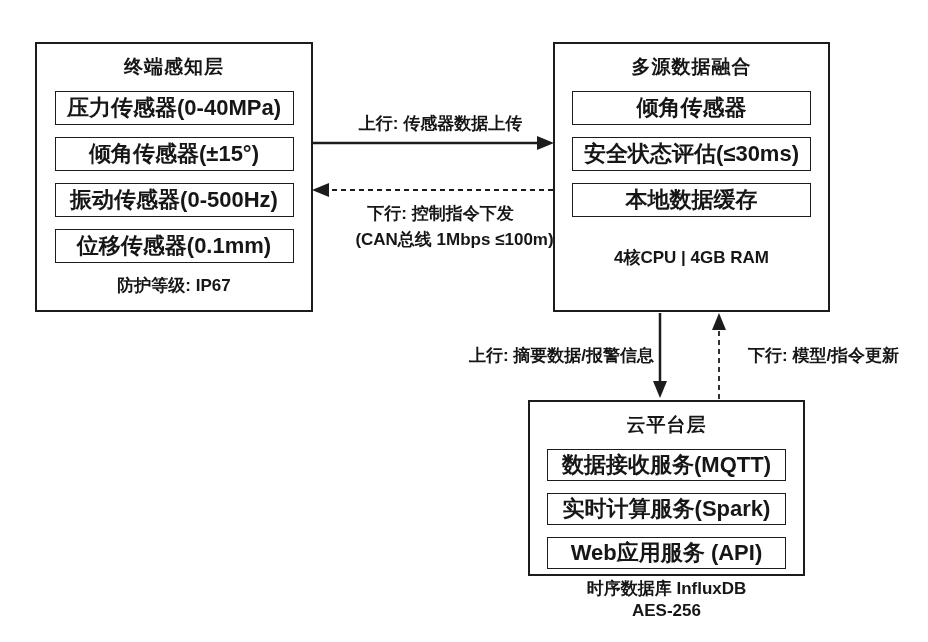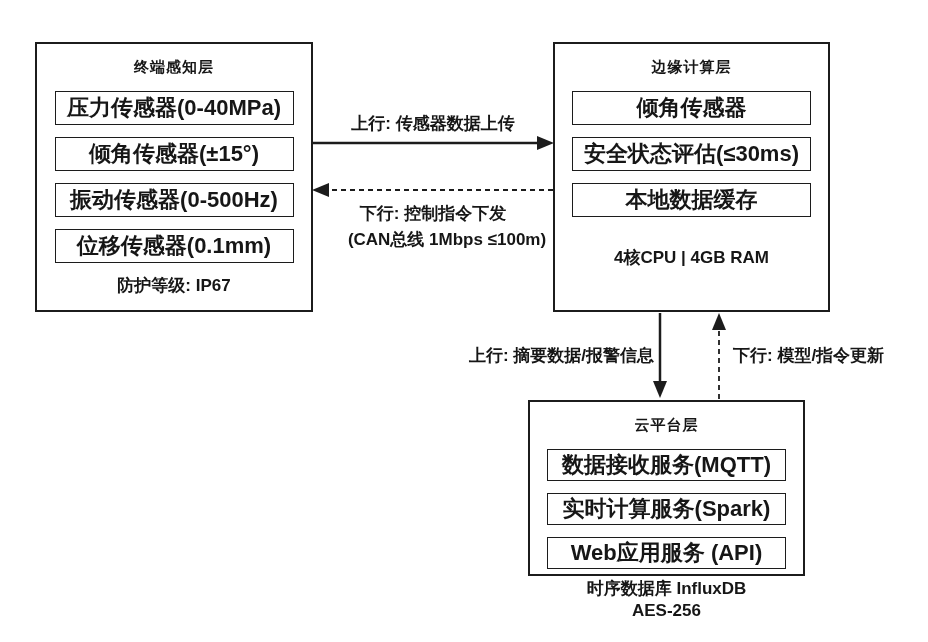--- a/index.html
+++ b/index.html
@@ -23,21 +23,21 @@
     flex-direction: column;
     align-items: center;
   }
   .layer-box.perception { left: 35px;  top: 42px;  width: 278px; height: 270px; }
   .layer-box.edge       { left: 553px; top: 42px;  width: 277px; height: 270px; }
   .layer-box.cloud      { left: 528px; top: 400px; width: 277px; height: 176px; }
   .layer-title {
     margin-top: 11px;
     height: 24px;
     line-height: 24px;
-    font-size: 15px;
+    font-size: 19px;
     font-weight: bold;
     letter-spacing: 1px;
     text-align: center;
   }
   .component-box {
     width: 239px;
     height: 34px;
     margin-top: 12px;
     border: 1.5px solid #1c1c1c;
     background: #ffffff;
@@ -60,20 +60,21 @@
   .perception .box-footer { margin-top: 12px; }
   .edge .box-footer { margin-top: 30px; }
   .cloud .box-footer { margin-top: 9px; }
   .flow-label {
     position: absolute;
     font-size: 17px;
     font-weight: 600;
     line-height: 24px;
     white-space: nowrap;
     text-align: center;
+    padding-left: 15px;
   }
   .flow-label.h-span { left: 313px; width: 240px; }
   #arrow-layer {
     position: absolute;
     left: 0; top: 0;
     width: 928px; height: 642px;
     pointer-events: none;
   }
 </style>
 </head>
@@ -84,21 +85,21 @@
   <div class="layer-box perception">
     <div class="layer-title">终端感知层</div>
     <div class="component-box">压力传感器(0-40MPa)</div>
     <div class="component-box">倾角传感器(±15°)</div>
     <div class="component-box">振动传感器(0-500Hz)</div>
     <div class="component-box">位移传感器(0.1mm)</div>
     <div class="box-footer">防护等级: IP67</div>
   </div>
 
   <div class="layer-box edge">
-    <div class="layer-title">边缘计算层</div>
+    <div class="layer-title">多源数据融合</div>
     <div class="component-box">倾角传感器</div>
     <div class="component-box">安全状态评估(≤30ms)</div>
     <div class="component-box">本地数据缓存</div>
     <div class="box-footer">
       <div>4核CPU | 4GB RAM</div>
     </div>
   </div>
 
   <div class="layer-box cloud">
     <div class="layer-title">云平台层</div>

